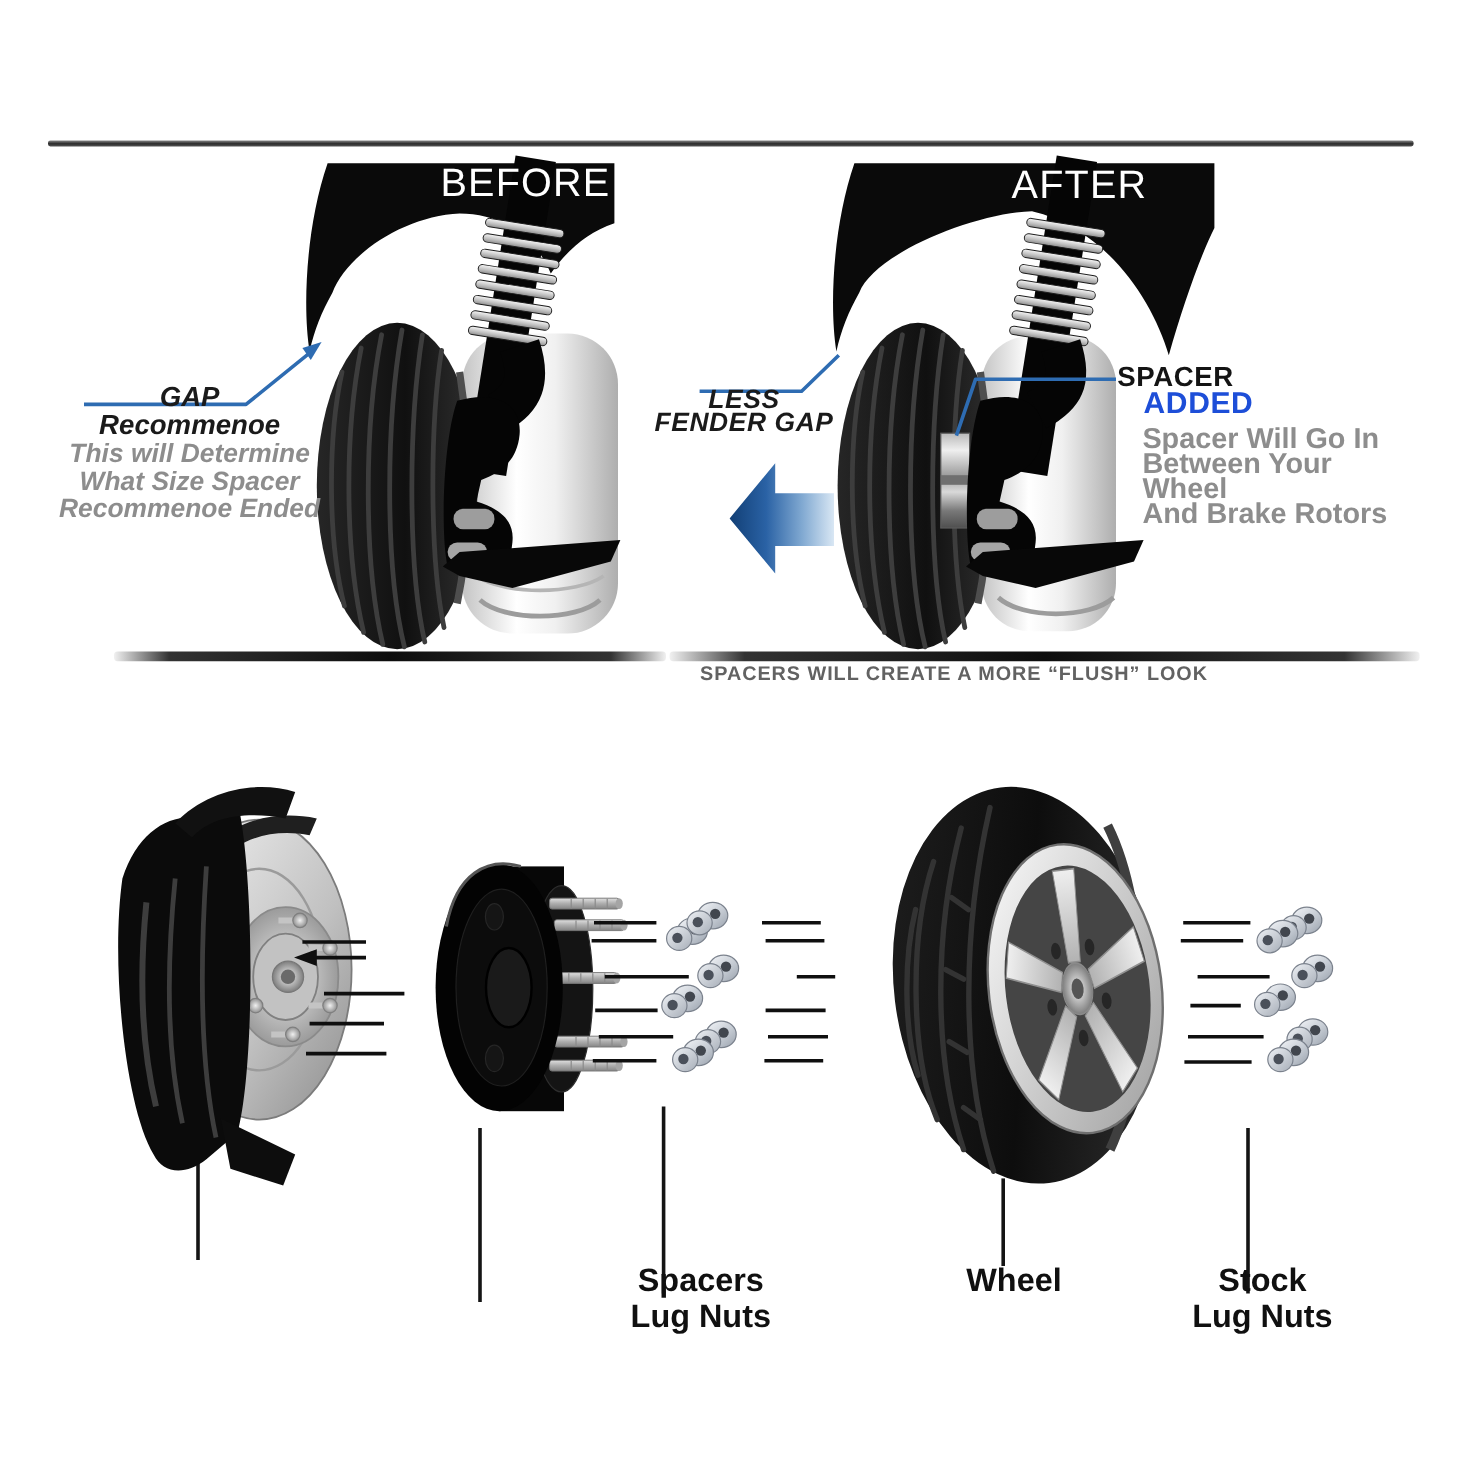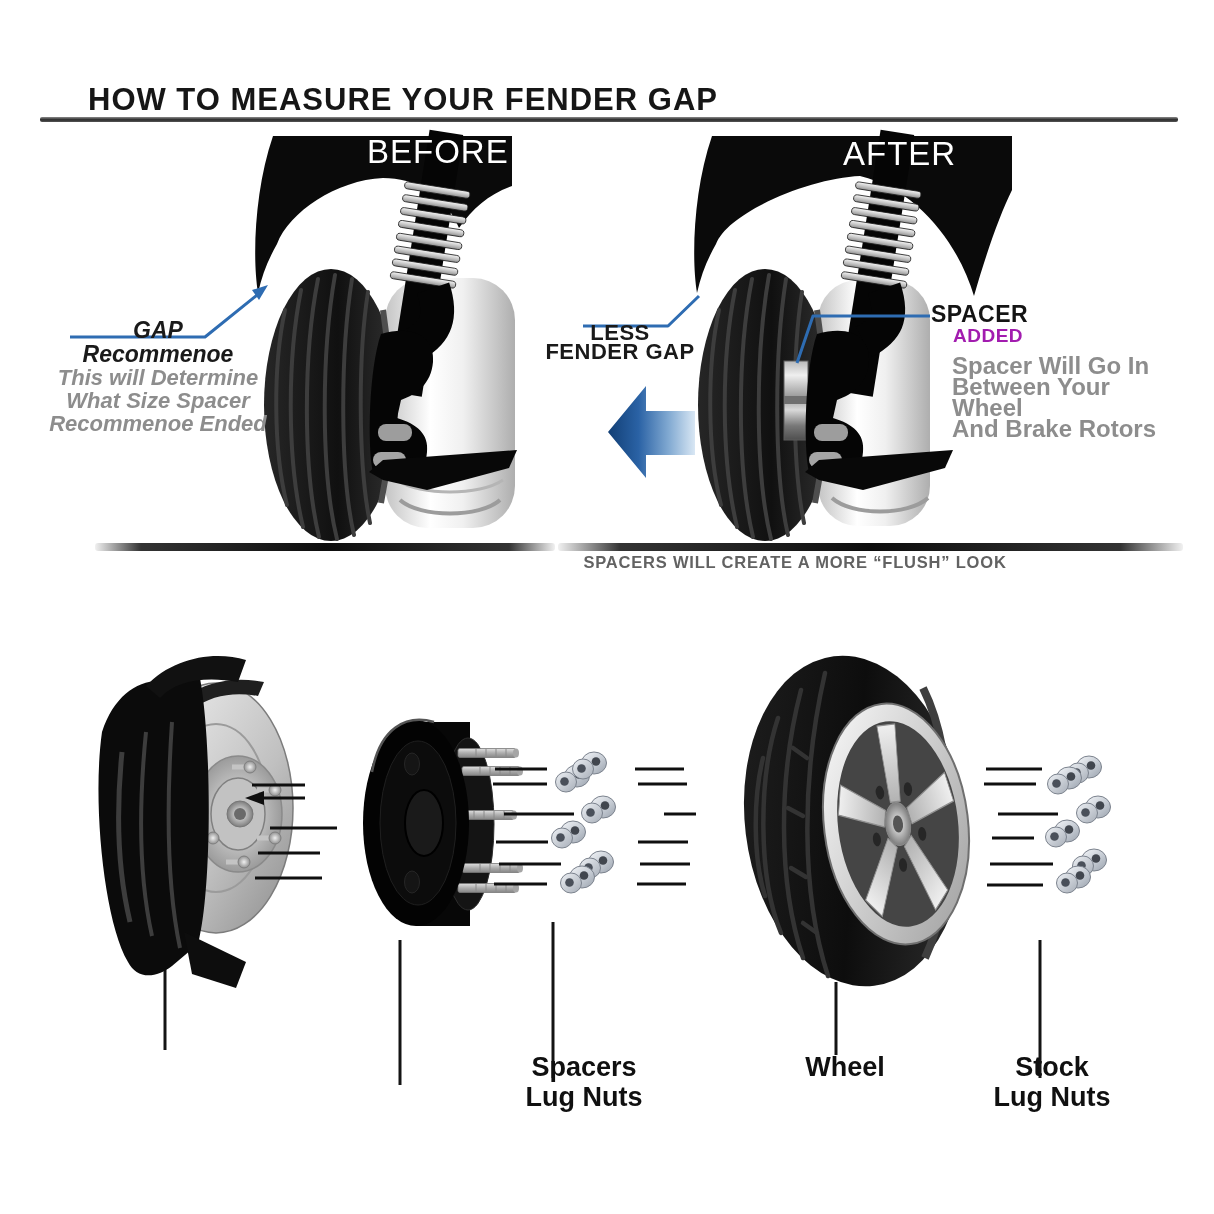--- a/index.html
+++ b/index.html
@@ -7,25 +7,25 @@
           font-family:"Liberation Sans","DejaVu Sans",sans-serif;}
   .abs{position:absolute;}
   .title{left:88px;top:82px;font-size:31px;font-weight:bold;color:#161616;letter-spacing:1px;white-space:nowrap;}
   .title-rule{left:40px;top:117px;width:1138px;height:5px;background:linear-gradient(#8a8a8a,#2b2b2b 55%,#555);border-radius:2px;}
   .badge{color:#ffffff;font-weight:normal;font-size:33px;letter-spacing:1px;white-space:nowrap;}
   .before-badge{left:367px;top:133px;}
   .after-badge{left:843px;top:135px;}
   .gap-block{left:38px;top:318px;width:240px;text-align:center;font-style:italic;}
   .hb{font-size:23px;font-weight:bold;color:#1a1a1a;line-height:24px;}
   .hg{font-size:22px;font-weight:bold;color:#8d8d8d;line-height:23px;}
-  .lessgap-block{left:545px;top:323px;width:150px;text-align:center;}
+  .lessgap-block{left:545px;top:323px;width:150px;text-align:center;font-style:italic;}
   .lg-line{font-size:22px;font-weight:bold;color:#1a1a1a;line-height:19px;letter-spacing:.5px;}
   .spacer-block{left:931px;top:303px;width:230px;text-align:left;}
   .sp-l1{font-size:23px;font-weight:bold;color:#141414;line-height:22px;letter-spacing:.5px;}
-  .sp-l2{font-size:19px;font-weight:bold;color:#a21caf;line-height:22px;letter-spacing:.5px;margin-left:22px;margin-bottom:8px;}
+  .sp-l2{font-size:25px;font-weight:bold;color:#1d4ed8;line-height:22px;letter-spacing:.5px;margin-left:22px;margin-bottom:8px;}
   .sp-g{font-size:24px;font-weight:bold;color:#8d8d8d;line-height:21px;margin-left:21px;}
   .caption{left:560px;top:553px;width:470px;text-align:center;font-size:16.5px;font-weight:bold;color:#626262;letter-spacing:.8px;white-space:nowrap;}
   .ground{top:543px;height:8px;border-radius:3px;
           background:linear-gradient(90deg,rgba(160,160,160,.15),#333 10%,#0d0d0d 50%,#333 90%,rgba(160,160,160,.15));}
   .ground-left{left:95px;width:460px;}
   .ground-right{left:558px;width:625px;}
   .part-label{font-size:27px;font-weight:bold;color:#101010;text-align:center;line-height:30px;white-space:nowrap;}
   svg{display:block;}
 </style>
 </head>
@@ -139,21 +139,20 @@
 
       <g id="lugnut">
         <ellipse cx="21" cy="11" rx="12.5" ry="11" fill="url(#nutSideG)" stroke="#7b828d" stroke-width="1"></ellipse>
         <circle cx="23" cy="9.5" r="4.3" fill="#41464e"></circle>
         <ellipse cx="10" cy="17" rx="10.5" ry="10" fill="url(#nutFaceG)" stroke="#7b828d" stroke-width="1"></ellipse>
         <circle cx="8.5" cy="16.5" r="4.3" fill="#4a505a"></circle>
       </g>
     </defs>
   </svg>
 
-  <div class="abs title">HOW TO MEASURE YOUR FENDER GAP</div>
   <div class="abs title-rule"></div>
 
   <svg class="abs" style="left:85px;top:128px" width="480" height="428" viewBox="0 0 480 428">
     <rect x="300" y="150" width="130" height="250" rx="42" fill="url(#barrelG)"></rect>
     <path d="M315,372 C335,390 395,390 415,372" fill="none" stroke="#9c9c9c" stroke-width="4"></path>
     <path d="M312,352 C335,368 395,368 418,352" fill="none" stroke="#b5b5b5" stroke-width="3"></path>
     <use href="#sideTire" transform="translate(246,277)"></use>
     <path d="M173,165 C167,128 170,60 188,8 L427,8 L427,58 C404,66 388,80 374,100 C360,66 330,50 298,50 C252,52 204,84 192,116 C183,132 177,147 173,165 Z" fill="#0a0a0a"></path>
     <use href="#coilSpring" transform="translate(345,108) rotate(9)"></use>
     <path d="M348,160 C358,190 350,205 330,216" fill="none" stroke="#050505" stroke-width="34"></path>

